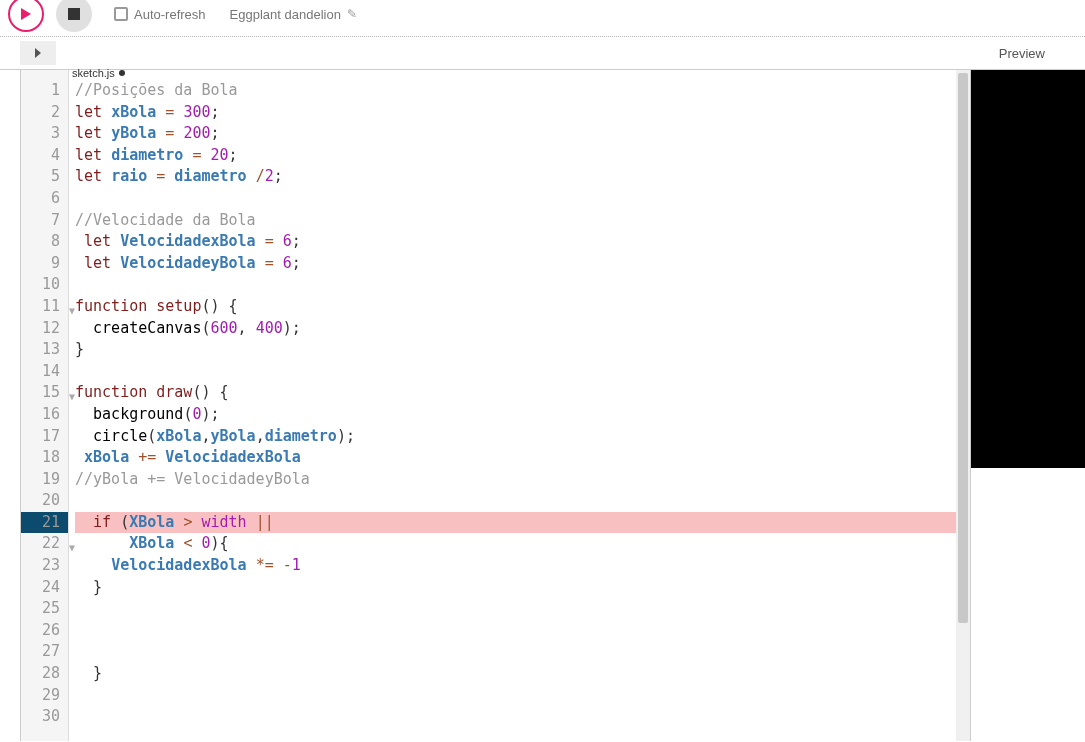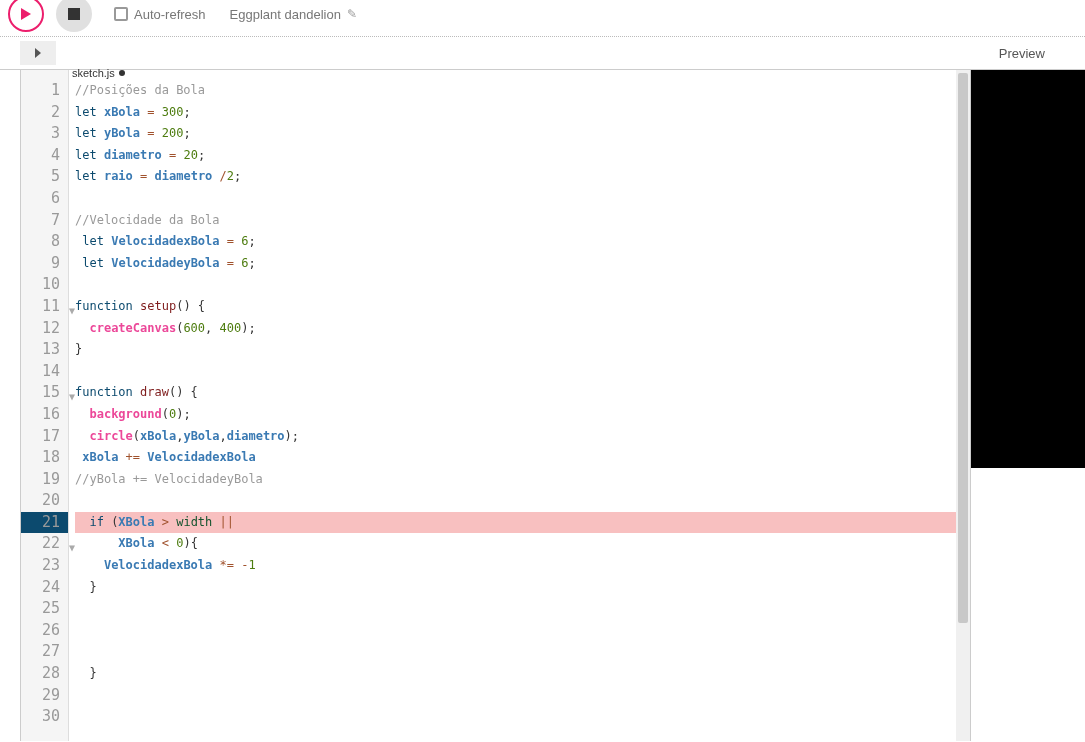--- a/index.html
+++ b/index.html
@@ -111,38 +111,38 @@
   position: absolute;
   right: -7px;
   top: 4px;
   color: #aaa;
   font-size: 10px;
 }
 
 .code {
   flex: 1;
   font-family: "Consolas", "Monaco", monospace;
-  font-size: 12px;
+  font-size: 15px;
   line-height: 21.6px;
   padding-top: 10px;
   padding-left: 6px;
   white-space: pre;
   overflow: hidden;
   position: relative;
 }
 .code .line.error { background: #f8c0c0; }
 
 .tok-cm { color: #999; }
-.tok-kw { color: #0c4a6e; }
+.tok-kw { color: #7f1d1d; }
 .tok-var { color: #3a7ab3; font-weight: bold; }
 .tok-op { color: #a0522d; }
-.tok-num { color: #4d7c0f; }
+.tok-num { color: #a21caf; }
 .tok-fn { color: #7f1d1d; }
-.tok-call { color: #ec4899; font-weight: bold; }
-.tok-err { color: #14532d; }
+.tok-call { color: #000000; font-weight: normal; }
+.tok-err { color: #a21caf; }
 
 .scrollbar-v {
   width: 14px;
   background: #f0f0f0;
   position: relative;
 }
 .scrollbar-v .thumb {
   position: absolute;
   top: 3px; left: 2px; right: 2px;
   height: 82%;

